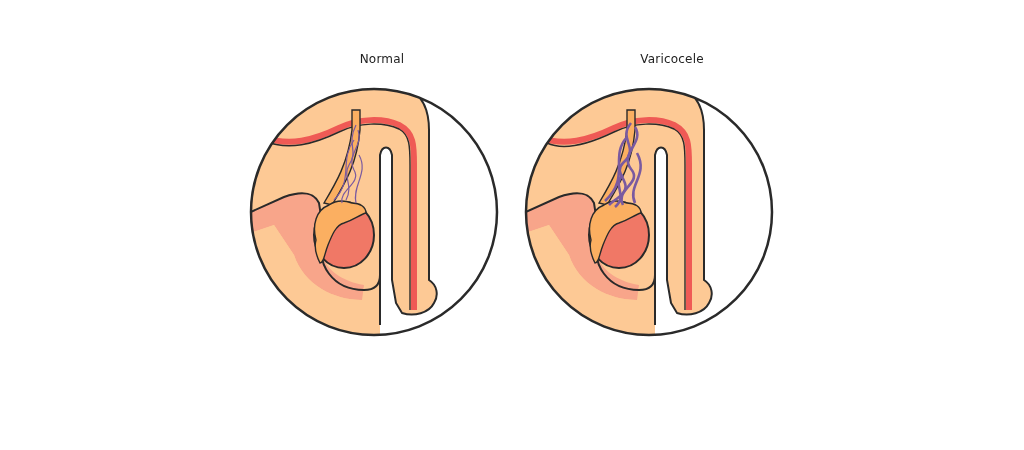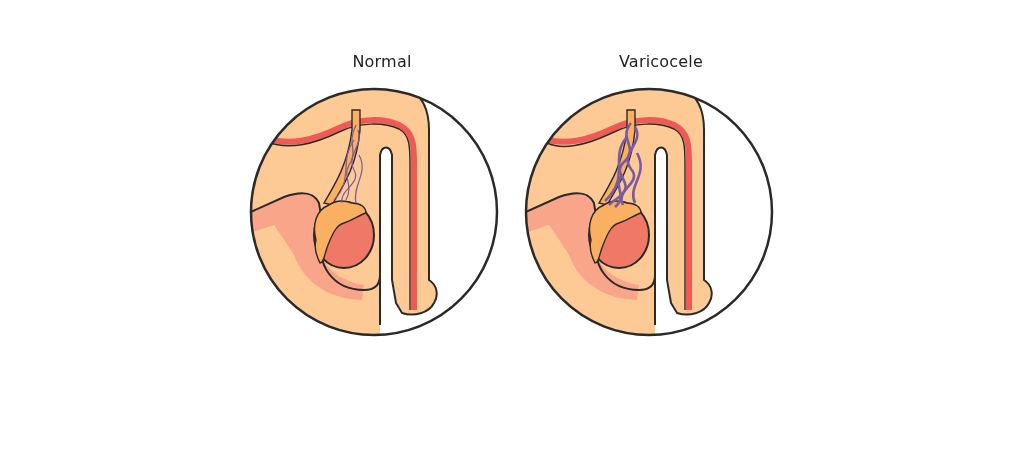--- a/index.html
+++ b/index.html
@@ -1,22 +1,22 @@
 <!DOCTYPE html>
 <html><head>
   <meta charset="utf-8">
   <style>
     html, body { margin: 0; padding: 0; background: #ffffff; }
     body { width: 1024px; height: 450px; position: relative; overflow: hidden; font-family: "DejaVu Sans", sans-serif; }
     .panel { position: absolute; top: 0; width: 260px; height: 450px; }
     .panel-left { left: 244px; }
     .panel-right { left: 519px; }
-    .label { position: absolute; top: 52px; left: 0; width: 260px; text-align: center; font-size: 16px; color: #222222; letter-spacing: 0.2px; }
+    .label { position: absolute; top: 52px; left: 0; width: 260px; text-align: center; font-size: 12px; color: #222222; letter-spacing: 0.2px; }
     .panel-left .label { left: 8px; }
-    .panel-right .label { left: 12px; }
+    .panel-right .label { left: 23px; }
     svg.illus { position: absolute; left: 0; top: 85px; width: 260px; height: 255px; }
   </style>
 </head>
 <body>
 
 <div class="panel panel-left">
   <div class="label">Normal</div>
   <svg class="illus" viewBox="0 0 260 255">
     <defs>
       <clipPath id="clipL">

